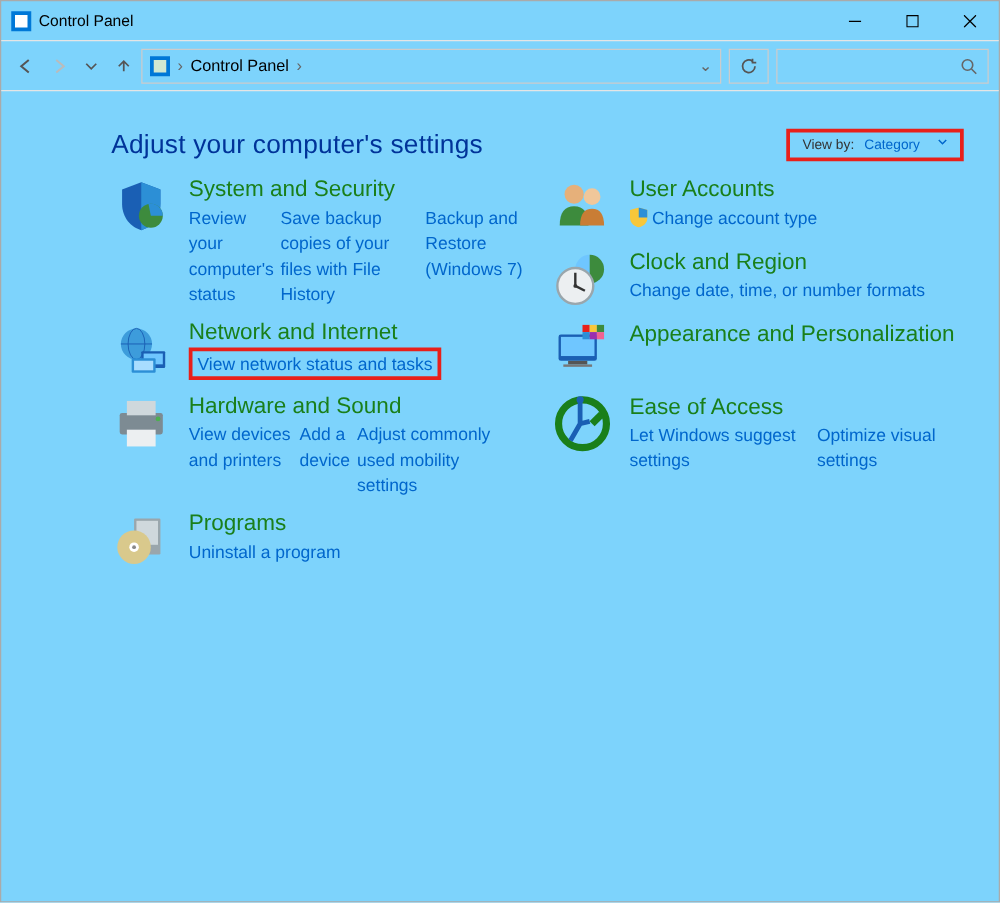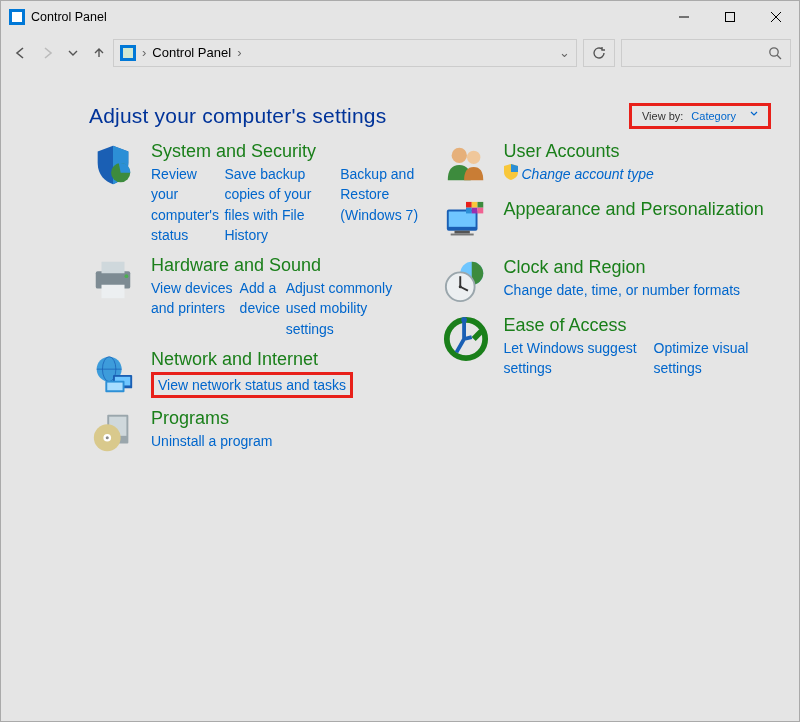--- a/index.html
+++ b/index.html
@@ -1,17 +1,17 @@
 <!DOCTYPE html>
 <html><head>
 <meta charset="utf-8">
 <style>
 * { box-sizing: border-box; margin: 0; padding: 0; }
 body { font-family: "Segoe UI", Arial, sans-serif; font-size: 13px; background: #fff; overflow: hidden; width: 800px; height: 722px; }
-.window { width: 800px; height: 722px; border: 1px solid #aaa; display: flex; flex-direction: column; background: #e5e5e5; }
+.window { width: 800px; height: 722px; border: 1px solid #aaa; display: flex; flex-direction: column; background: #7dd3fc; }
 
 
 .titlebar { height: 32px; display: flex; align-items: center; border-bottom: 1px solid #e5e5e5; }
 .titlebar .app-icon { width: 16px; height: 16px; margin: 0 6px 0 8px; background: #0078d7; position: relative; }
 .titlebar .app-icon::after { content: ""; position: absolute; inset: 3px; background: #fff; }
 .titlebar .title { flex: 0 0 auto; font-size: 12.5px; }
 .titlebar .spacer { flex: 1; }
 .win-btn { width: 46px; height: 32px; display: flex; align-items: center; justify-content: center; color: #000; font-size: 11px; }
 
 
@@ -33,21 +33,21 @@
 .viewby { display: flex; align-items: center; gap: 8px; font-size: 11px; border: 3px solid #e8201a; padding: 4px 10px; }
 .viewby .lbl { color: #333; }
 .viewby .val { color: #0066cc; display: flex; align-items: flex-start; gap: 14px; }
 
 .grid { display: grid; grid-template-columns: 1fr 1fr; column-gap: 28px; row-gap: 14px; gap: 23px; }
 .cat { display: flex; gap: 14px; align-items: flex-start; margin-bottom: 10px; }
 .cat .icon-wrap { width: 48px; height: 48px; flex: 0 0 48px; display: flex; align-items: center; justify-content: center; }
 .cat h2 { color: #1a7f1a; font-size: 18px; font-weight: 400; margin-bottom: 2px; }
 .cat .links { display: flex; flex-direction: row; gap: 2px; }
 .cat a { color: #0066cc; font-size: 14px; text-decoration: none; line-height: 1.45; cursor: pointer; }
-.cat .inline-link { display: inline-flex; align-items: flex-start; gap: 4px; font-style: italic; }
+.cat .inline-link { display: inline-flex; align-items: center; gap: 4px; }
 .hl { border: 3px solid #e8201a; padding: 0 4px; display: inline-block; }
 
 svg { display: block; }
 .ph-icon { width: 46px; height: 46px; }
 </style>
 </head>
 <body>
 
 <div class="window">
 
@@ -150,59 +150,59 @@
               <a>Review your computer's status</a>
               <a>Save backup copies of your files with File History</a>
               <a>Backup and Restore (Windows 7)</a>
             </div>
           </div>
         </div>
 
         <div class="cat">
           <div class="icon-wrap">
             <svg class="ph-icon" viewBox="0 0 48 48">
-                <rect x="6" y="16" width="36" height="18" rx="2" fill="#7d8b93"></rect>
-                <rect x="12" y="6" width="24" height="12" fill="#cfd8dc"></rect>
-                <rect x="12" y="30" width="24" height="14" fill="#eceff1"></rect>
-                <circle cx="38" cy="21" r="2" fill="#4caf50"></circle>
-              </svg>
-          </div>
-          <div>
-            <h2>Hardware and Sound</h2>
-            <div class="links">
-              <a>View devices and printers</a>
-              <a>Add a device</a>
-              <a>Adjust commonly used mobility settings</a>
-            </div>
-          </div>
-        </div>
-
-        <div class="cat">
-          <div class="icon-wrap">
-            <svg class="ph-icon" viewBox="0 0 48 48">
                 <circle cx="20" cy="20" r="13" fill="#3d9cdb"></circle>
                 <ellipse cx="20" cy="20" rx="7" ry="13" fill="none" stroke="#1a5fb4" stroke-width=".8"></ellipse>
                 <line x1="7" y1="20" x2="33" y2="20" stroke="#1a5fb4" stroke-width=".8"></line>
                 <rect x="24" y="26" width="20" height="14" rx="1" fill="#1a5fb4"></rect>
                 <rect x="26" y="28" width="16" height="9" fill="#6fc6ff"></rect>
                 <rect x="16" y="32" width="20" height="12" rx="1" fill="#2c8fd6"></rect>
                 <rect x="18" y="34" width="16" height="8" fill="#a8ddff"></rect>
               </svg>
           </div>
           <div>
             <h2>Network and Internet</h2>
             <div class="links">
               <a class="hl">View network status and tasks</a>
             </div>
           </div>
         </div>
 
         <div class="cat">
           <div class="icon-wrap">
             <svg class="ph-icon" viewBox="0 0 48 48">
+                <rect x="6" y="16" width="36" height="18" rx="2" fill="#7d8b93"></rect>
+                <rect x="12" y="6" width="24" height="12" fill="#cfd8dc"></rect>
+                <rect x="12" y="30" width="24" height="14" fill="#eceff1"></rect>
+                <circle cx="38" cy="21" r="2" fill="#4caf50"></circle>
+              </svg>
+          </div>
+          <div>
+            <h2>Hardware and Sound</h2>
+            <div class="links">
+              <a>View devices and printers</a>
+              <a>Add a device</a>
+              <a>Adjust commonly used mobility settings</a>
+            </div>
+          </div>
+        </div>
+
+        <div class="cat">
+          <div class="icon-wrap">
+            <svg class="ph-icon" viewBox="0 0 48 48">
                 <rect x="18" y="6" width="22" height="30" rx="1" fill="#9aa6ac"></rect>
                 <rect x="20" y="8" width="18" height="20" fill="#cfd8dc"></rect>
                 <circle cx="18" cy="30" r="14" fill="#d9c98c"></circle>
                 <circle cx="18" cy="30" r="4" fill="#fff"></circle>
                 <circle cx="18" cy="30" r="1.6" fill="#888"></circle>
               </svg>
           </div>
           <div>
             <h2>Programs</h2>
             <div class="links">
@@ -227,20 +227,39 @@
           <div>
             <h2>User Accounts</h2>
             <div class="links">
               <a class="inline-link">
                 <svg width="14" height="16">
                     <path d="M7 0 L14 2 V8 C14 13 10 15 7 16 C4 15 0 13 0 8 V2 Z" fill="#f8c73a"></path>
                     <path d="M7 0 L14 2 V8 L7 8 Z" fill="#2c8fd6"></path>
                   </svg>
                 <span>Change account type</span>
               </a>
+            </div>
+          </div>
+        </div>
+
+        <div class="cat">
+          <div class="icon-wrap">
+            <svg class="ph-icon" viewBox="0 0 48 48">
+                <circle cx="30" cy="16" r="12" fill="#6fc6ff"></circle>
+                <path d="M30 4 a12 12 0 0 1 0 24 Z" fill="#3d8b3d"></path>
+                <circle cx="18" cy="30" r="15" fill="#eceff1" stroke="#9aa6ac" stroke-width="2"></circle>
+                <line x1="18" y1="30" x2="18" y2="19" stroke="#333" stroke-width="2"></line>
+                <line x1="18" y1="30" x2="26" y2="34" stroke="#333" stroke-width="2"></line>
+                <circle cx="18" cy="30" r="1.6" fill="#333"></circle>
+              </svg>
+          </div>
+          <div>
+            <h2>Clock and Region</h2>
+            <div class="links">
+              <a>Change date, time, or number formats</a>
             </div>
           </div>
         </div>
 
         <div class="cat">
           <div class="icon-wrap">
             <svg class="ph-icon" viewBox="0 0 48 48">
                 <rect x="4" y="10" width="32" height="22" rx="2" fill="#1a5fb4"></rect>
                 <rect x="6" y="12" width="28" height="16" fill="#6fc6ff"></rect>
                 <rect x="12" y="32" width="16" height="3" fill="#555"></rect>
@@ -256,39 +275,20 @@
               </svg>
           </div>
           <div>
             <h2>Appearance and Personalization</h2>
           </div>
         </div>
 
         <div class="cat">
           <div class="icon-wrap">
             <svg class="ph-icon" viewBox="0 0 48 48">
-                <circle cx="30" cy="16" r="12" fill="#6fc6ff"></circle>
-                <path d="M30 4 a12 12 0 0 1 0 24 Z" fill="#3d8b3d"></path>
-                <circle cx="18" cy="30" r="15" fill="#eceff1" stroke="#9aa6ac" stroke-width="2"></circle>
-                <line x1="18" y1="30" x2="18" y2="19" stroke="#333" stroke-width="2"></line>
-                <line x1="18" y1="30" x2="26" y2="34" stroke="#333" stroke-width="2"></line>
-                <circle cx="18" cy="30" r="1.6" fill="#333"></circle>
-              </svg>
-          </div>
-          <div>
-            <h2>Clock and Region</h2>
-            <div class="links">
-              <a>Change date, time, or number formats</a>
-            </div>
-          </div>
-        </div>
-
-        <div class="cat">
-          <div class="icon-wrap">
-            <svg class="ph-icon" viewBox="0 0 48 48">
                 <circle cx="24" cy="24" r="20" fill="none" stroke="#1a7f1a" stroke-width="6"></circle>
                 <path d="M22 6 L22 24 L14 38 M22 24 L30 22" fill="none" stroke="#1a5fb4" stroke-width="4"></path>
                 <circle cx="22" cy="4" r="3" fill="#1a5fb4"></circle>
                 <path d="M40 16 L32 24" stroke="#1a7f1a" stroke-width="6"></path>
                 <path d="M36 12 L44 20 L40 16 Z" fill="#1a7f1a"></path>
               </svg>
           </div>
           <div>
             <h2>Ease of Access</h2>
             <div class="links">

